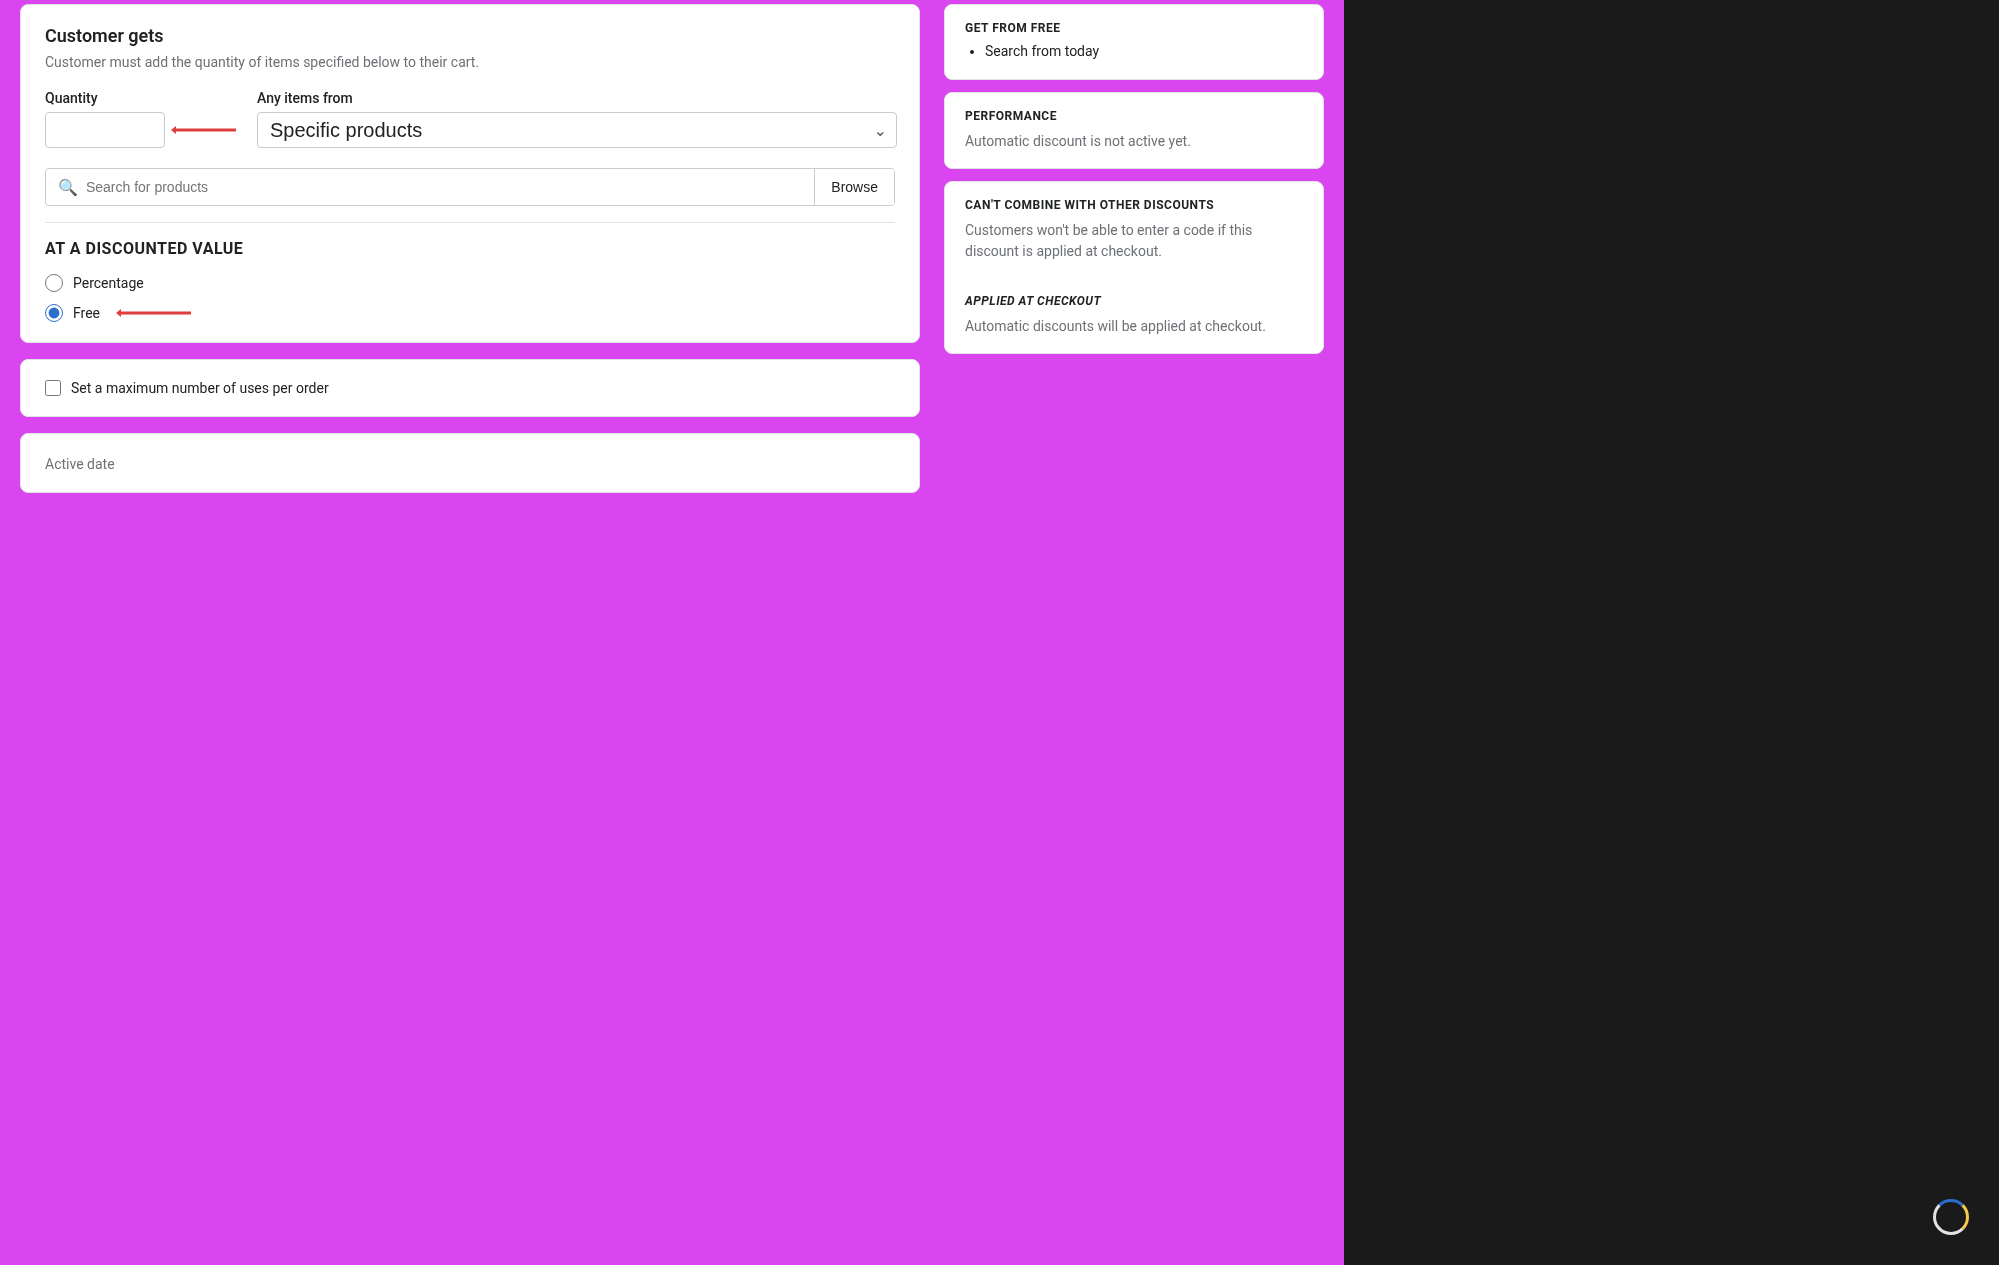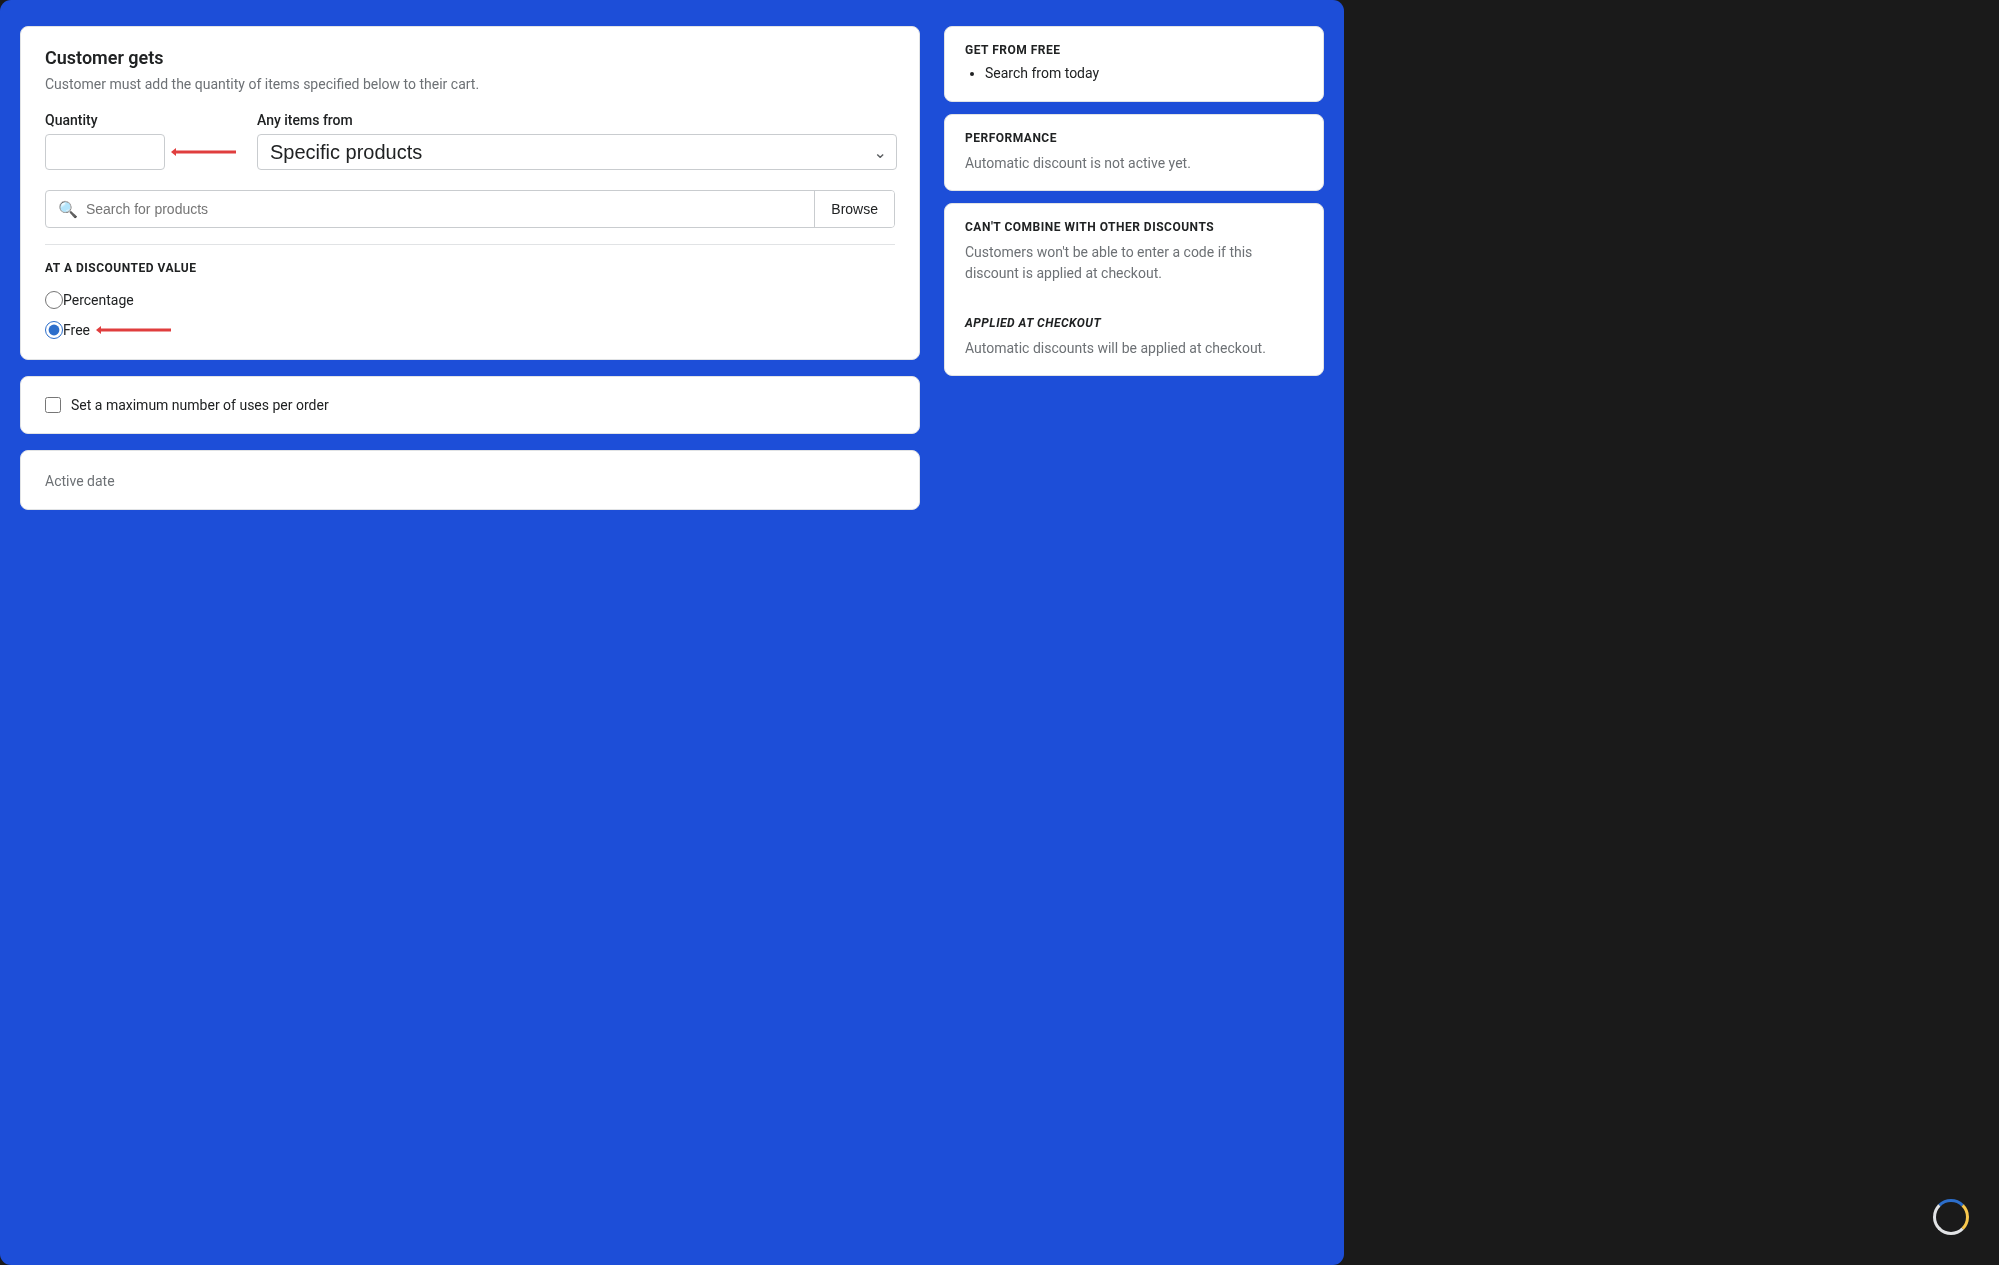--- a/index.html
+++ b/index.html
@@ -186,37 +186,38 @@
     }
 
     
     .divider {
       border: none;
       border-top: 1px solid #e1e3e5;
       margin: 16px 0;
     }
 
     .subsection-title {
-      font-size: 12px;
+      font-size: 16px;
       font-weight: 700;
       color: #202223;
       letter-spacing: 0.5px;
       text-transform: uppercase;
       margin-bottom: 16px;
     }
 
     .radio-group {
       display: flex;
       flex-direction: column;
       gap: 12px;
     }
 
     .radio-option {
       display: flex;
       align-items: center;
+      gap: 10px;
       cursor: pointer;
     }
 
     .radio-input {
       width: 18px;
       height: 18px;
       cursor: pointer;
       accent-color: #2c6ecb;
     }
 
@@ -322,24 +323,23 @@
     .input-with-arrow {
       display: flex;
       align-items: center;
     }
 
     body {
       background: #1a1a1a;
     }
 
     .page-bg {
-      background: #1d4ed8;
+      background: #d946ef;
       min-height: 100vh;
-      padding-top: 26px;
-      border-radius: 11px;
+      padding-top: 4px;
     }
   </style>
 </head>
 <body>
 
 <div class="page-bg">
   <div class="content-wrapper">
 
     <div class="left-column">
 

